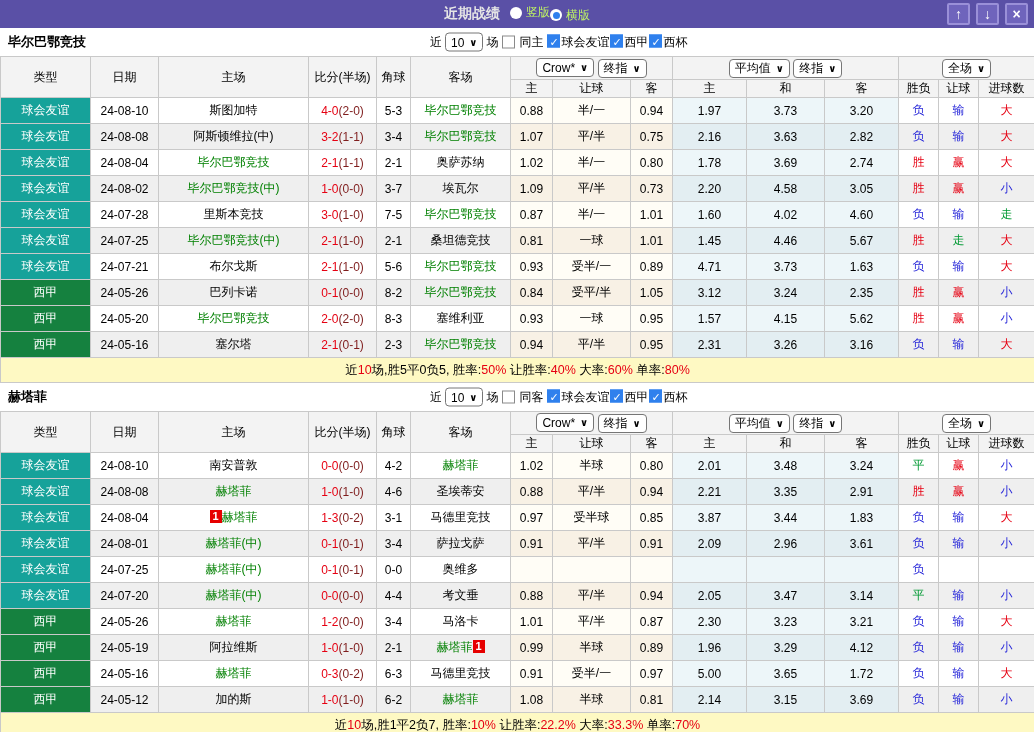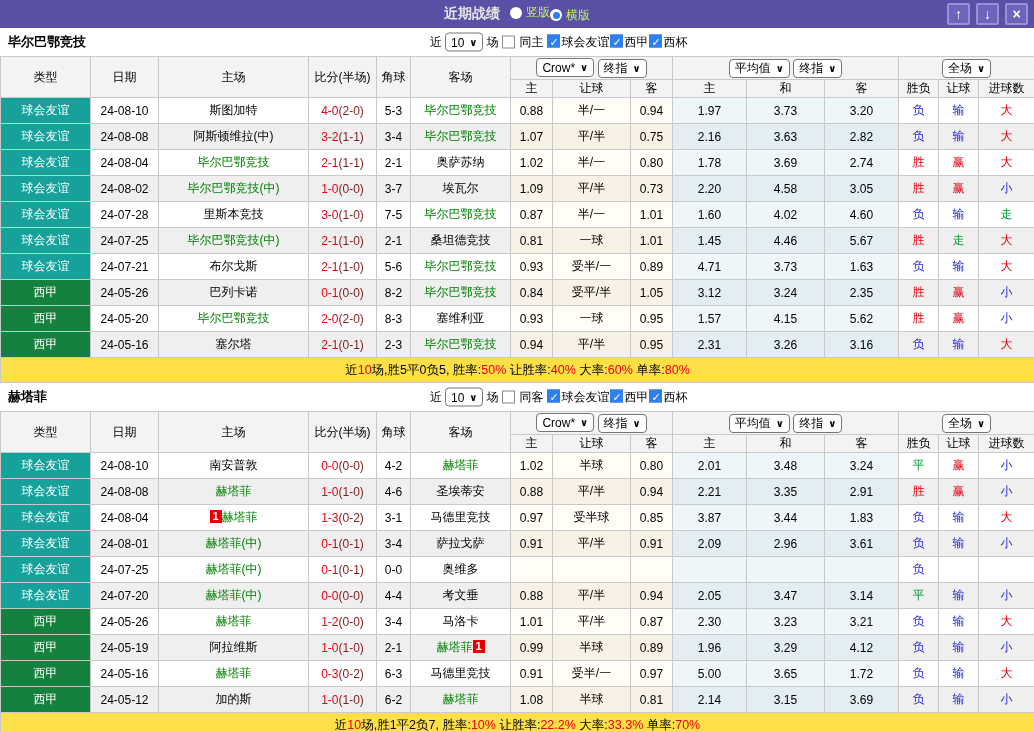--- a/index.html
+++ b/index.html
@@ -45,21 +45,21 @@
   tr.even td.crow { background:#f8f1e5; }
   tr.odd td.avg { background:#edf6f9; }
   tr.even td.avg { background:#e3eef2; }
   td.type { color:#fff; }
   .tgreen { color:#008000; }
   .red { color:#E60012; }
   .blue { color:#2626D9; }
   .green { color:#009933; }
   .half { color:#7f1d1d; }
   .rc { display:inline-block; background:#E60000; color:#fff; width:12px; height:13px; line-height:13px; font-size:11px; font-weight:bold; vertical-align:1px; }
-  tfoot td.summary { height:25px; background:#fde047; font-size:12.5px; }
+  tfoot td.summary { height:25px; background:#fef9c3; font-size:12.5px; }
 </style>
 </head>
 <body>
 
 <div class="page">
   <div class="titlebar">
     <div class="tb-center">
       <span class="tb-title">近期战绩</span>
       <span id="radios"><label class="radio-wrap">
             <span class="radio"></span>

